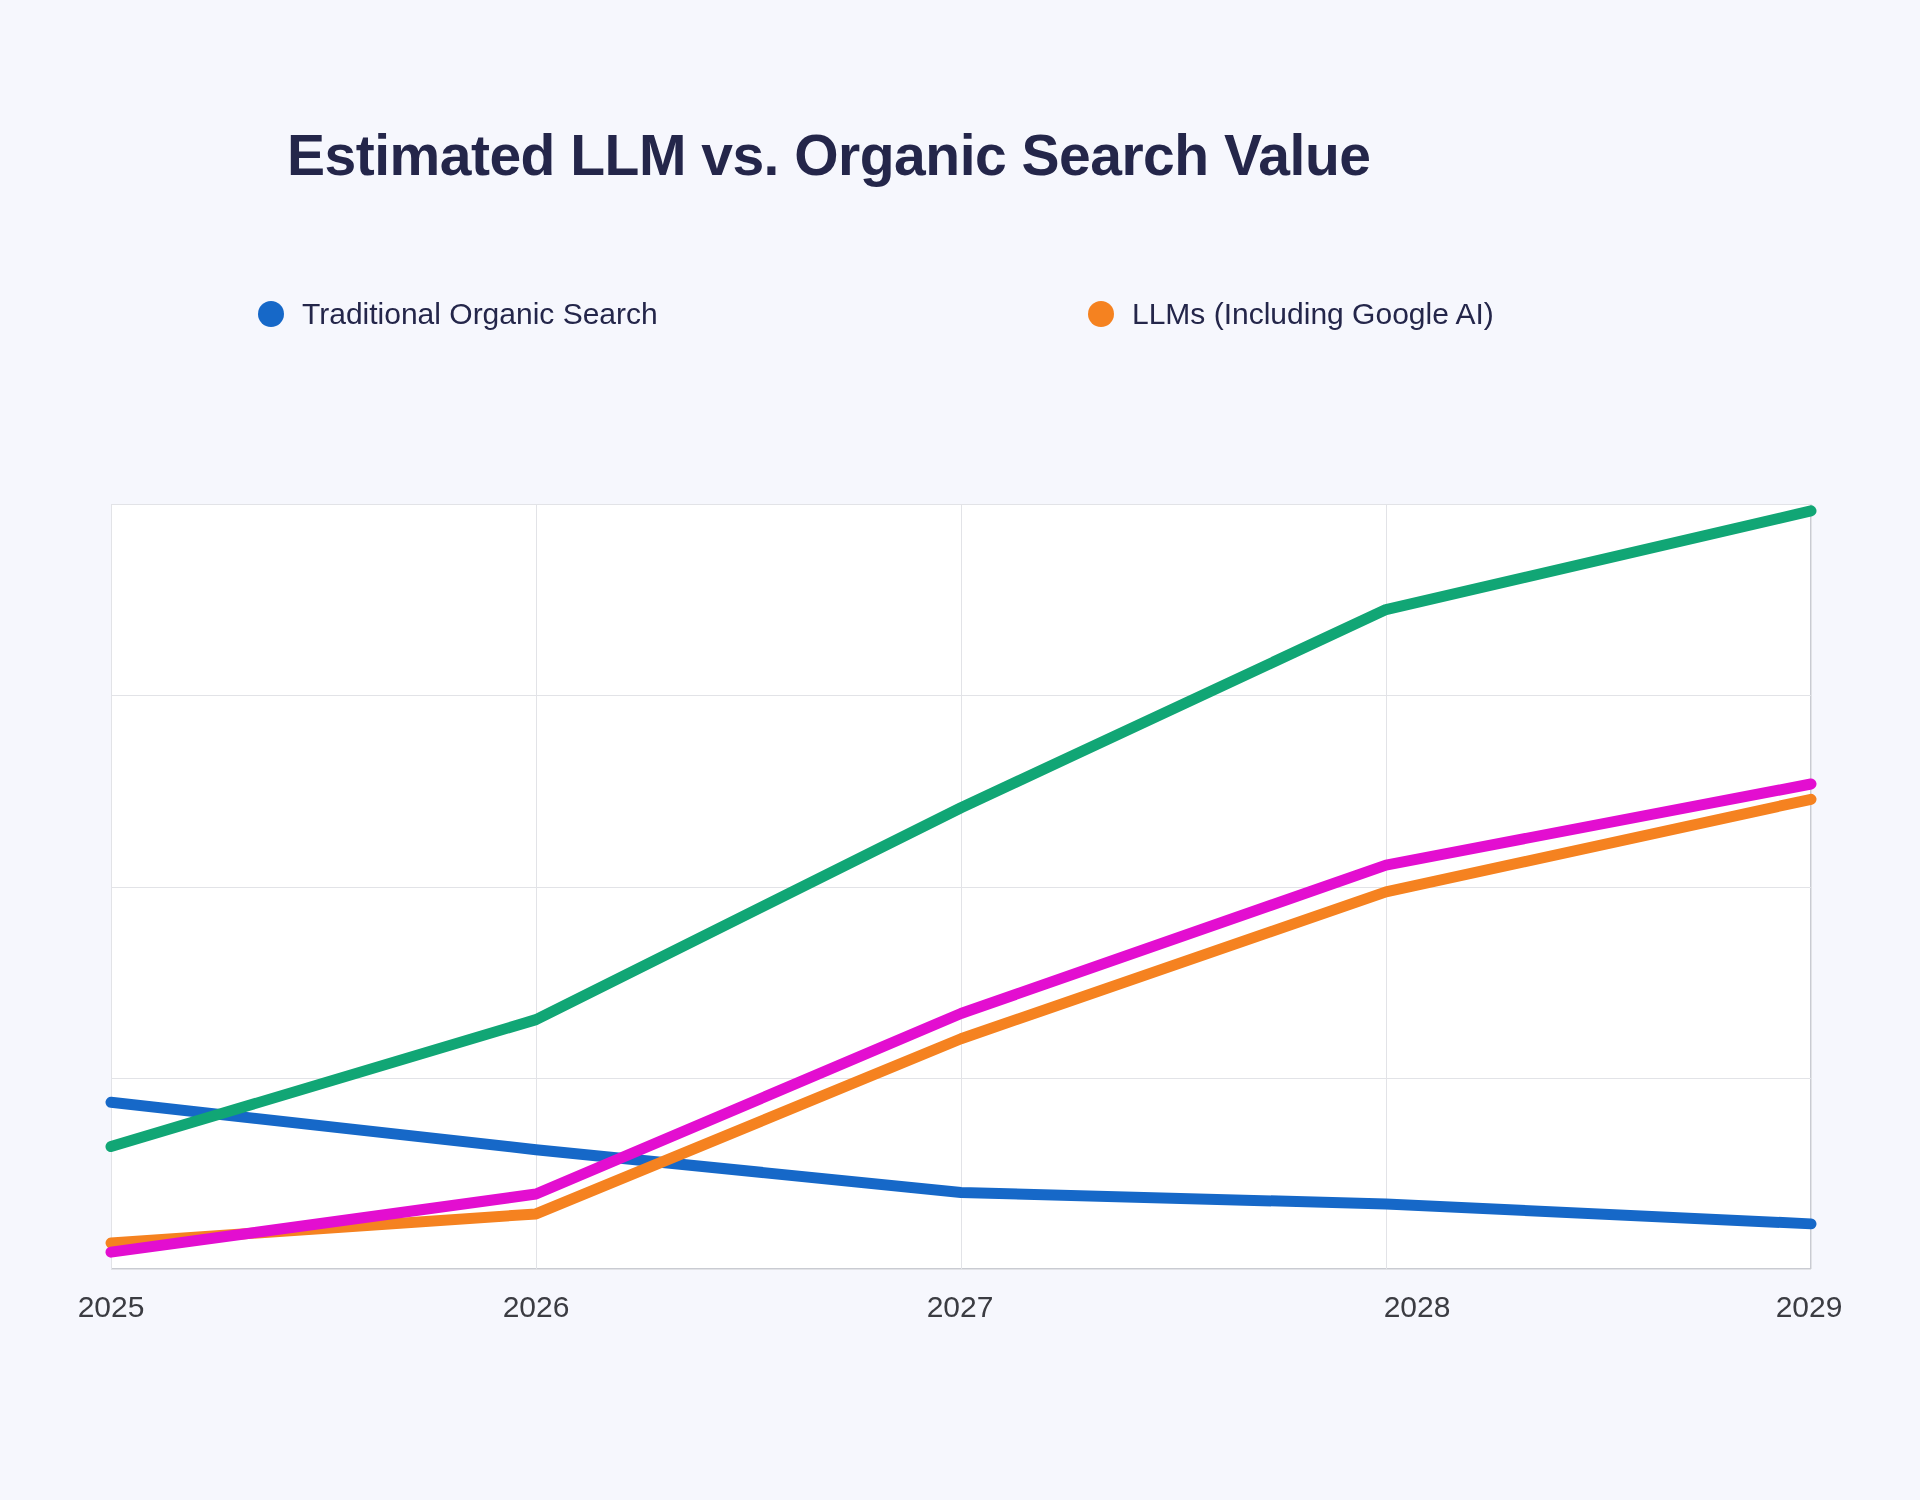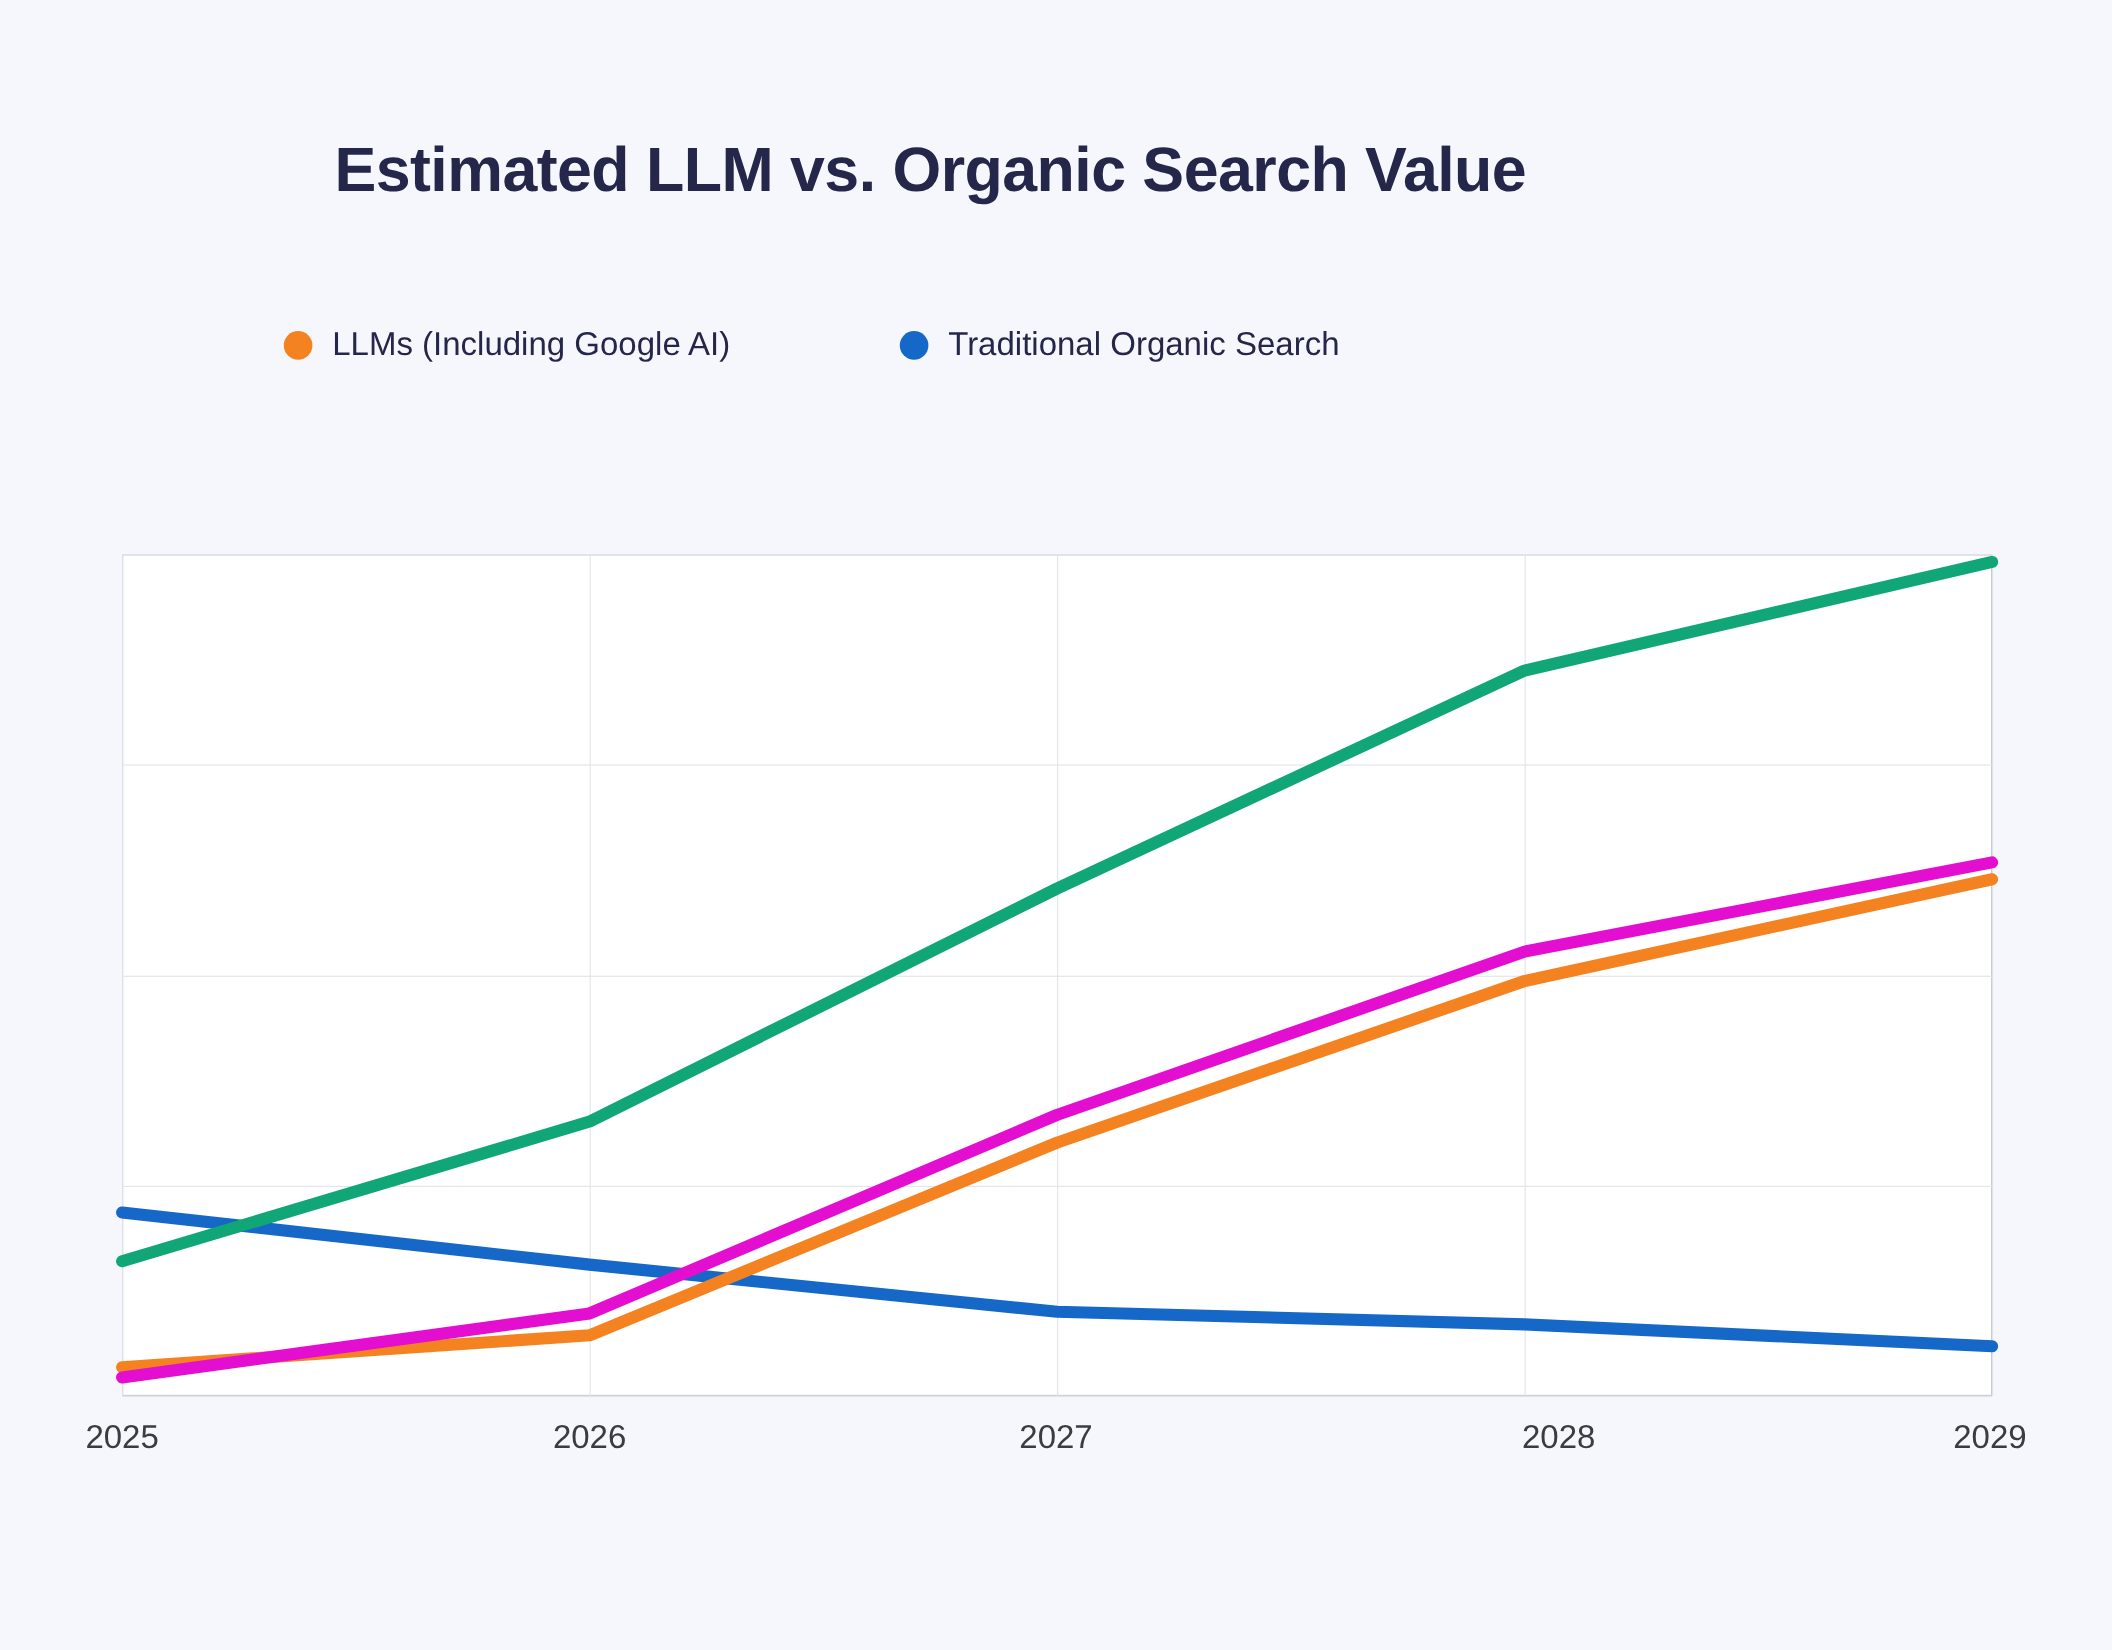--- a/index.html
+++ b/index.html
@@ -22,21 +22,20 @@
   }
   .chart-title {
     position: absolute;
     left: 287px;
     top: 122px;
     font-size: 57px;
     font-weight: bold;
     color: #24264a;
     letter-spacing: -0.5px;
     white-space: nowrap;
-    margin-left: 17px;
   }
   .legend {
     position: absolute;
     left: 258px;
     top: 292px;
     width: 1400px;
   }
   .legend-row {
     display: flex;
     align-items: flex-start;
@@ -116,27 +115,27 @@
 </style>
 </head>
 <body>
 
 <div class="page">
 
   <div class="chart-title">Estimated LLM vs. Organic Search Value</div>
 
   <div class="legend">
     <div class="legend-row">
+      <div class="legend-item col1">
+        <span class="legend-dot" style="background:#1668c8"></span>
+        <span class="legend-label">Traditional Organic Search</span>
+      </div>
       <div class="legend-item col2">
         <span class="legend-dot" style="background:#f58220"></span>
         <span class="legend-label">LLMs (Including Google AI)</span>
-      </div>
-      <div class="legend-item col1">
-        <span class="legend-dot" style="background:#1668c8"></span>
-        <span class="legend-label">Traditional Organic Search</span>
       </div>
     </div>
   </div>
 
   <div class="plot-wrap">
     <div class="plot-bg"></div>
     <div id="gridlines">
         <div class="grid-h" style="top: 765px;"></div>
         <div class="grid-h" style="top: 574px;"></div>
         <div class="grid-h" style="top: 383px;"></div>

